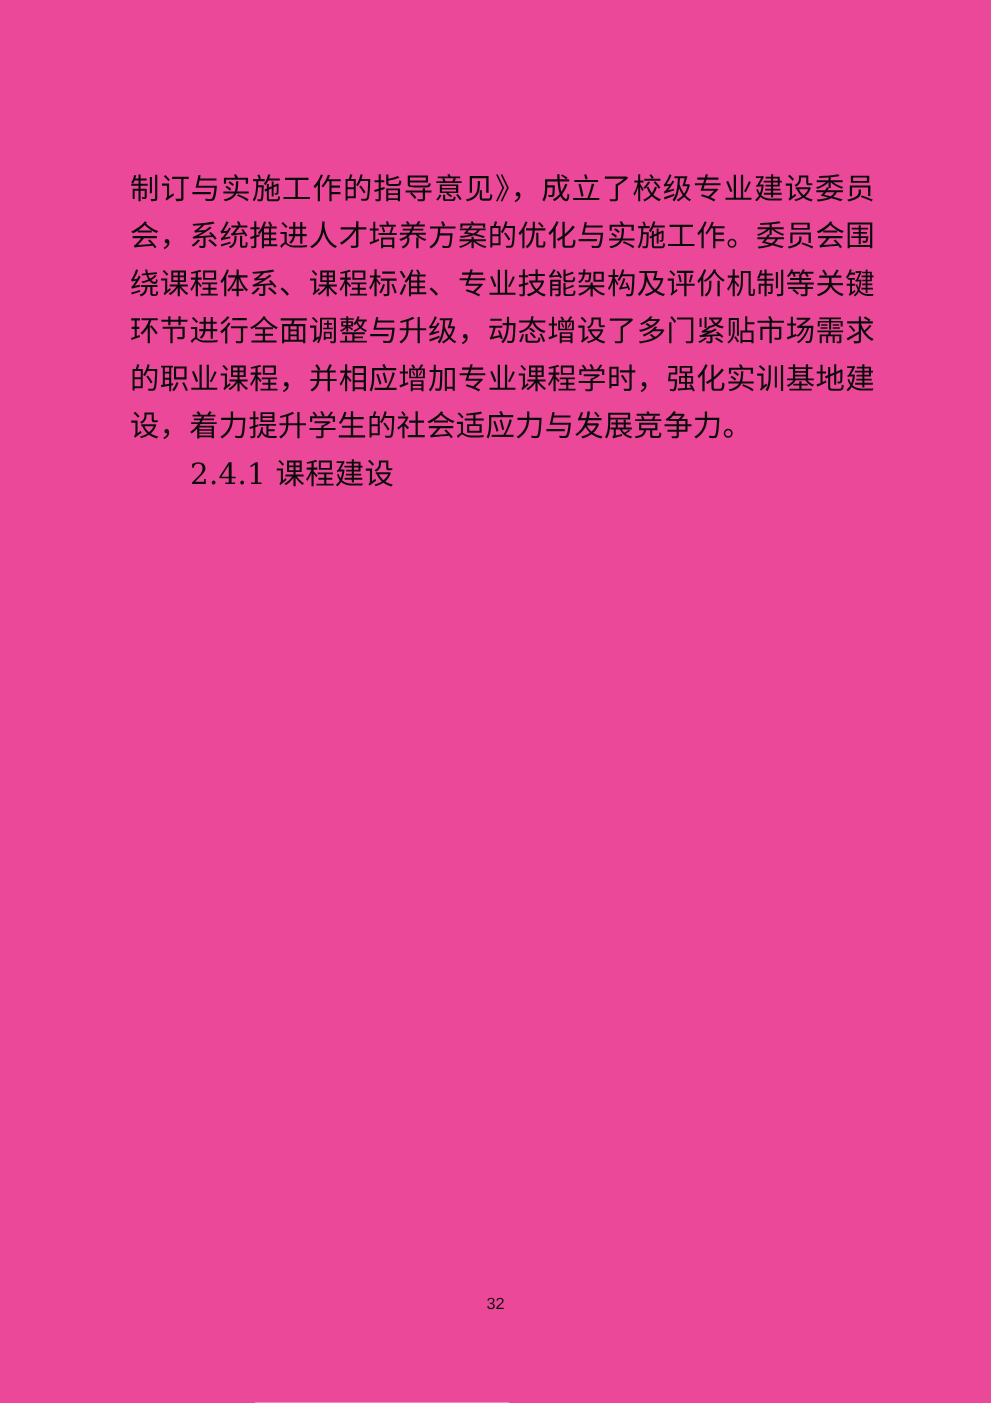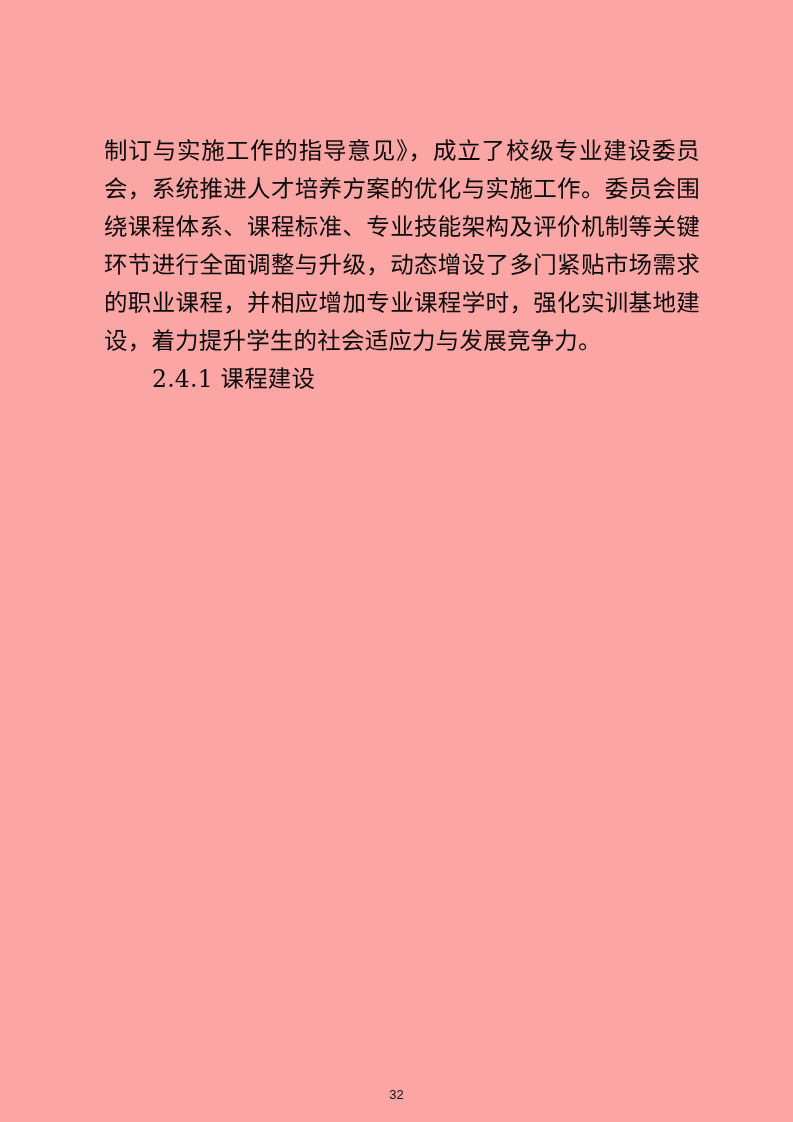--- a/index.html
+++ b/index.html
@@ -17,21 +17,21 @@
     color: #000000;
     -webkit-font-smoothing: antialiased;
   }
 
   .page {
     position: absolute;
     left: 0;
     top: 0;
     width: 793px;
     height: 1122px;
-    background: #fca5a5;
+    background: #ec4899;
     box-sizing: border-box;
   }
 
   .text-column {
     position: absolute;
     left: 104px;
     top: 132px;
     width: 596px;
   }
 
@@ -79,21 +79,21 @@
     font-weight: normal;
     color: #0a0a0a;
     text-indent: 48px;
     letter-spacing: 0.2px;
   }
 
   
   .page-number {
     position: absolute;
     left: 0;
-    top: 1087px;
+    top: 1035px;
     width: 793px;
     text-align: center;
     font-family: "Liberation Sans", "DejaVu Sans", sans-serif;
     font-size: 13px;
     line-height: 16px;
     color: #111111;
   }
 </style>
 </head>
 <body>

